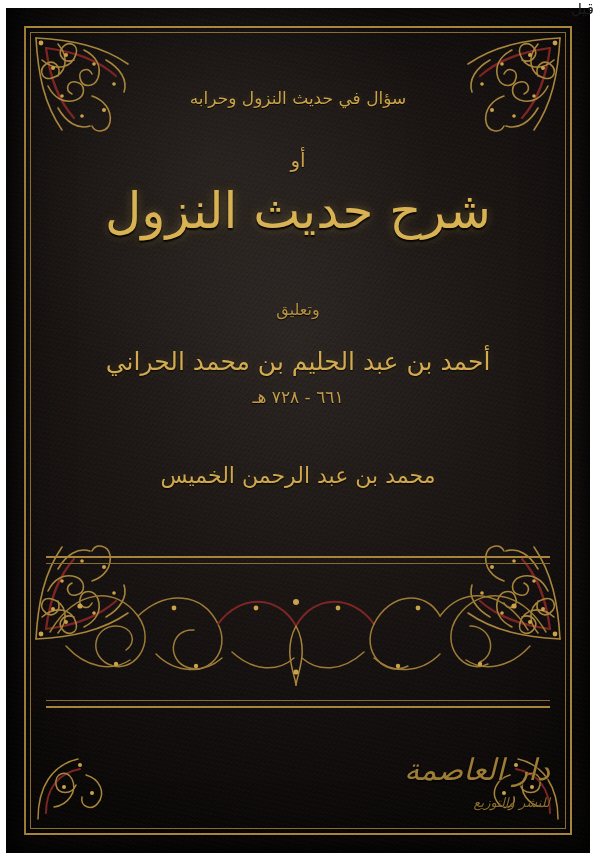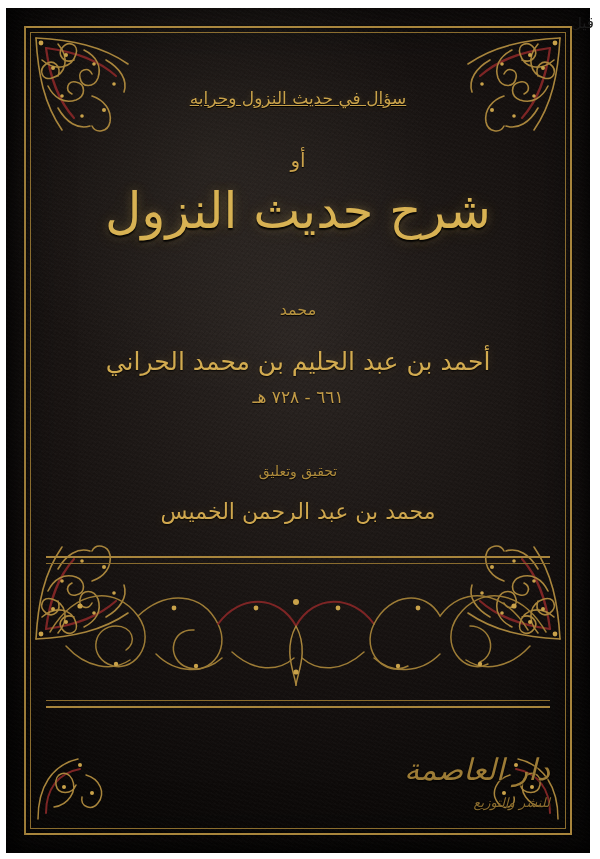--- a/index.html
+++ b/index.html
@@ -11,21 +11,21 @@
     width: 600px;
     height: 859px;
     position: relative;
     font-family: "DejaVu Sans", sans-serif;
     overflow: hidden;
   }
 
   
   .corner-stamp {
     position: absolute;
-    top: 14px;
+    top: 0;
     right: 6px;
     font-size: 15px;
     color: #1a1a1a;
     font-family: "DejaVu Sans", sans-serif;
     letter-spacing: 0.5px;
     z-index: 40;
   }
 
   
   .cover {
@@ -100,21 +100,20 @@
     text-align: center;
     z-index: 10;
   }
   .subtitle-top {
     color: #c9a24a;
     font-size: 17px;
     line-height: 1.5;
     text-shadow: 0 1px 1px rgba(0,0,0,0.9), 0 0 6px rgba(201,162,74,0.22);
     direction: rtl;
     margin-bottom: 2px;
-    text-decoration: underline;
   }
   .aw {
     color: #caa24c;
     font-size: 20px;
     margin-bottom: 6px;
     text-shadow: 0 1px 1px rgba(0,0,0,0.9);
     margin-top: 36px;
   }
   .main-title {
     color: #d8b253;
@@ -392,27 +391,26 @@
     </svg>
   </div>
 
   <div class="title-block">
     <div class="subtitle-top">سؤال في حديث النزول وحرابه</div>
     <div class="aw">أو</div>
     <div class="main-title">شرح حديث النزول</div>
   </div>
 
   <div class="author-block">
-    <div class="byline">محمد</div>
+    <div class="byline">وتعليق</div>
     <div class="author-name">أحمد بن عبد الحليم بن محمد الحراني</div>
     <div class="author-dates">٦٦١ - ٧٢٨ هـ</div>
   </div>
 
   <div class="editor-block">
-    <div class="editor-role">تحقيق وتعليق</div>
     <div class="editor-name">محمد بن عبد الرحمن الخميس</div>
   </div>
 
   <div class="band">
     <div class="band-inner-line-top"></div>
     <div class="band-inner-line-bottom"></div>
     <div class="band-art">
       <svg viewBox="0 0 504 128" preserveAspectRatio="none" xmlns="http://www.w3.org/2000/svg">
         <g fill="none" stroke="#9d7c36" stroke-width="1.5" stroke-linecap="round">
           <path d="M4 64 C 30 20, 70 18, 92 48 C 112 76, 86 108, 62 96 C 42 86, 48 58, 70 58 C 86 58, 92 74, 80 82"></path>

